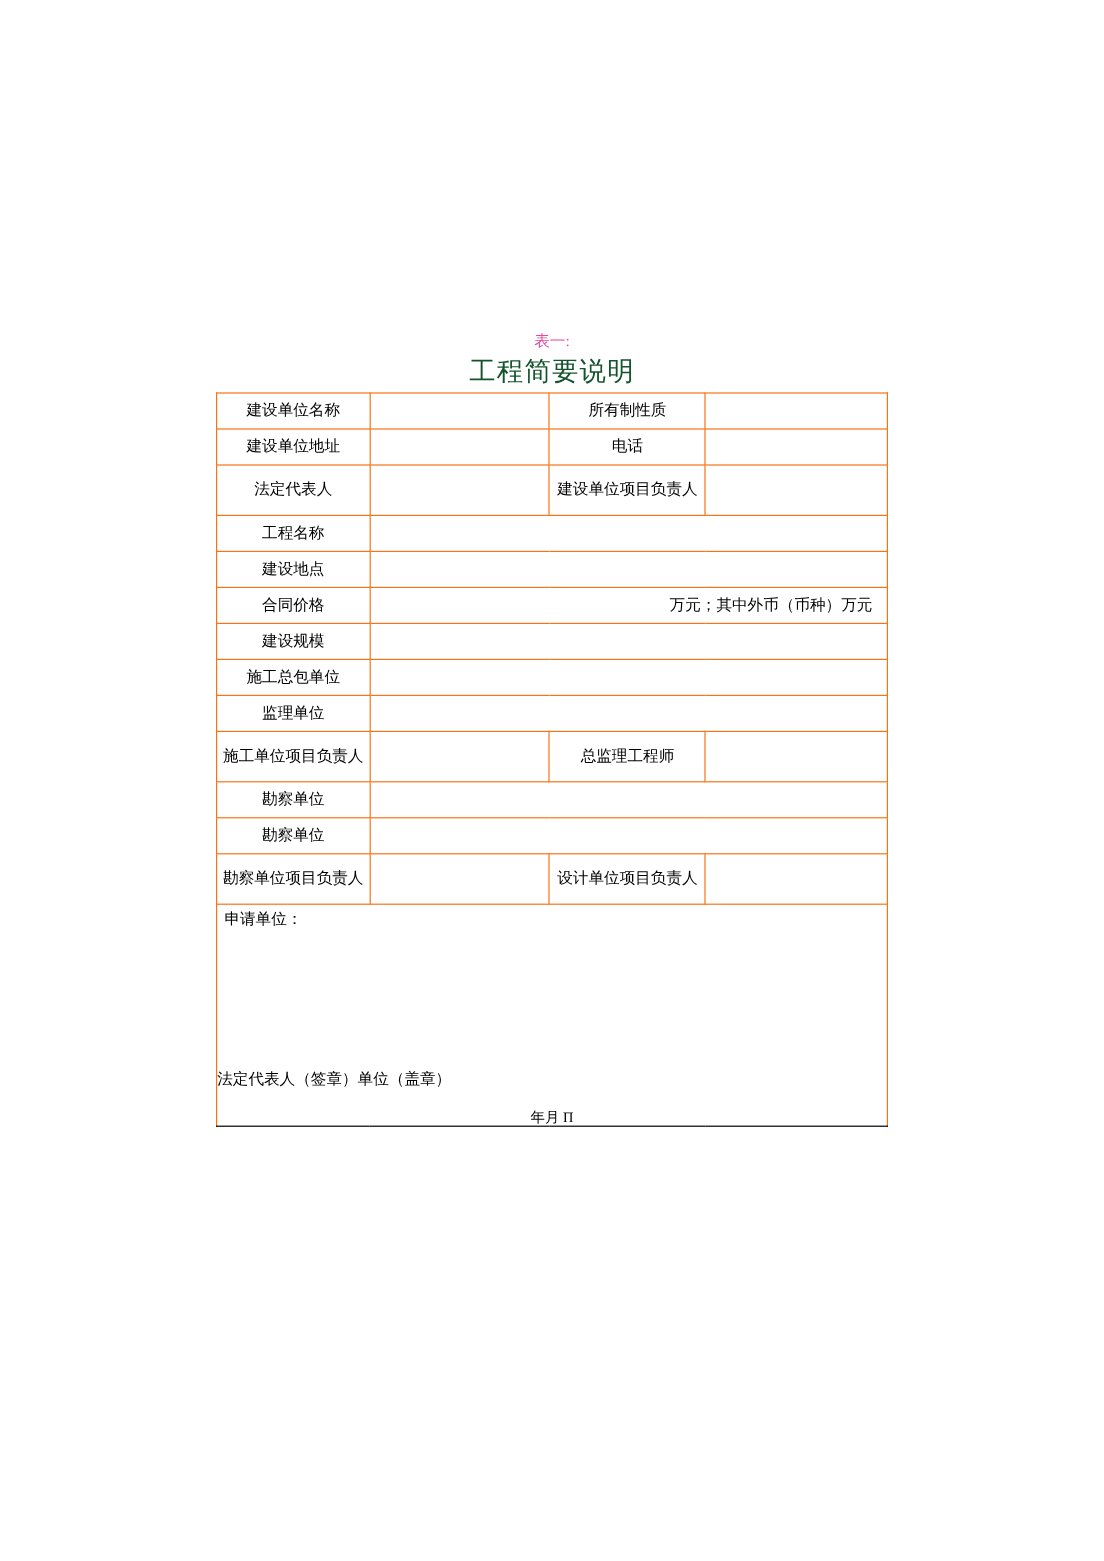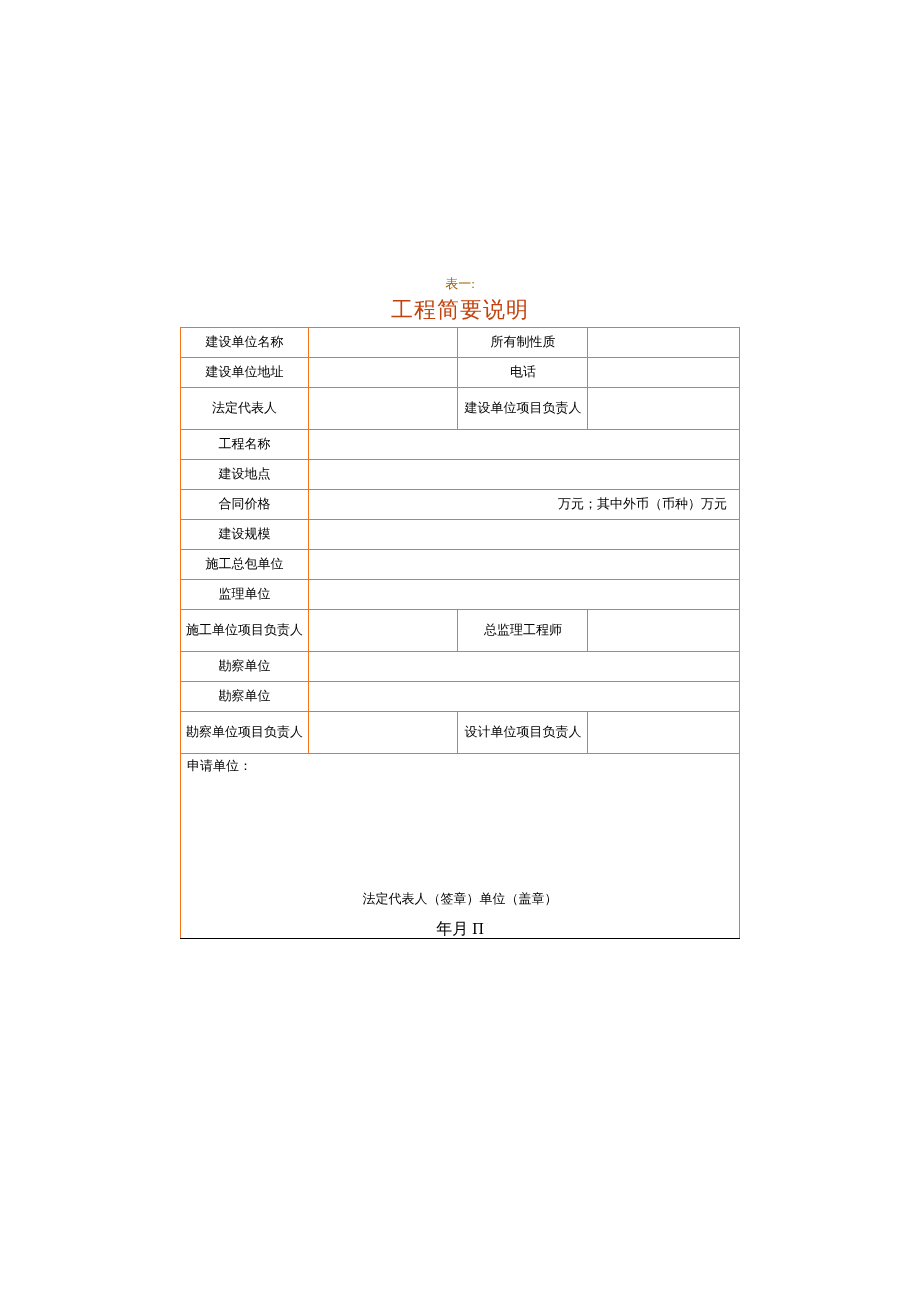--- a/index.html
+++ b/index.html
@@ -16,27 +16,27 @@
     }
     .page {
       position: absolute;
       left: 180px;
       top: 275px;
       width: 560px;
     }
     .table-label {
       text-align: center;
       font-size: 13px;
-      color: #a16207;
+      color: #ec4899;
       margin-bottom: 2px;
     }
     .title {
       text-align: center;
       font-size: 22px;
-      color: #c2410c;
+      color: #14532d;
       margin-bottom: 2px;
       letter-spacing: 1px;
     }
     table {
       border-collapse: collapse;
       width: 100%;
     }
     td {
       border: 1px solid #f97316;
       font-size: 13px;
@@ -78,30 +78,30 @@
     .bottom-content {
       position: absolute;
       bottom: 18px;
       left: 0;
       right: 0;
       text-align: center;
       font-size: 13px;
     }
     .sign-row {
       display: flex;
-      justify-content: center;
+      justify-content: flex-start;
       margin-bottom: 12px;
     }
     .date-row {
       position: absolute;
       bottom: -2px;
       left: 0;
       right: 0;
       text-align: center;
-      font-size: 16px;
+      font-size: 12px;
     }
     .applicant-label {
       font-size: 13px;
     }
   </style>
 </head>
 <body>
 
 <div class="page">
   <div class="table-label">表一:</div>

